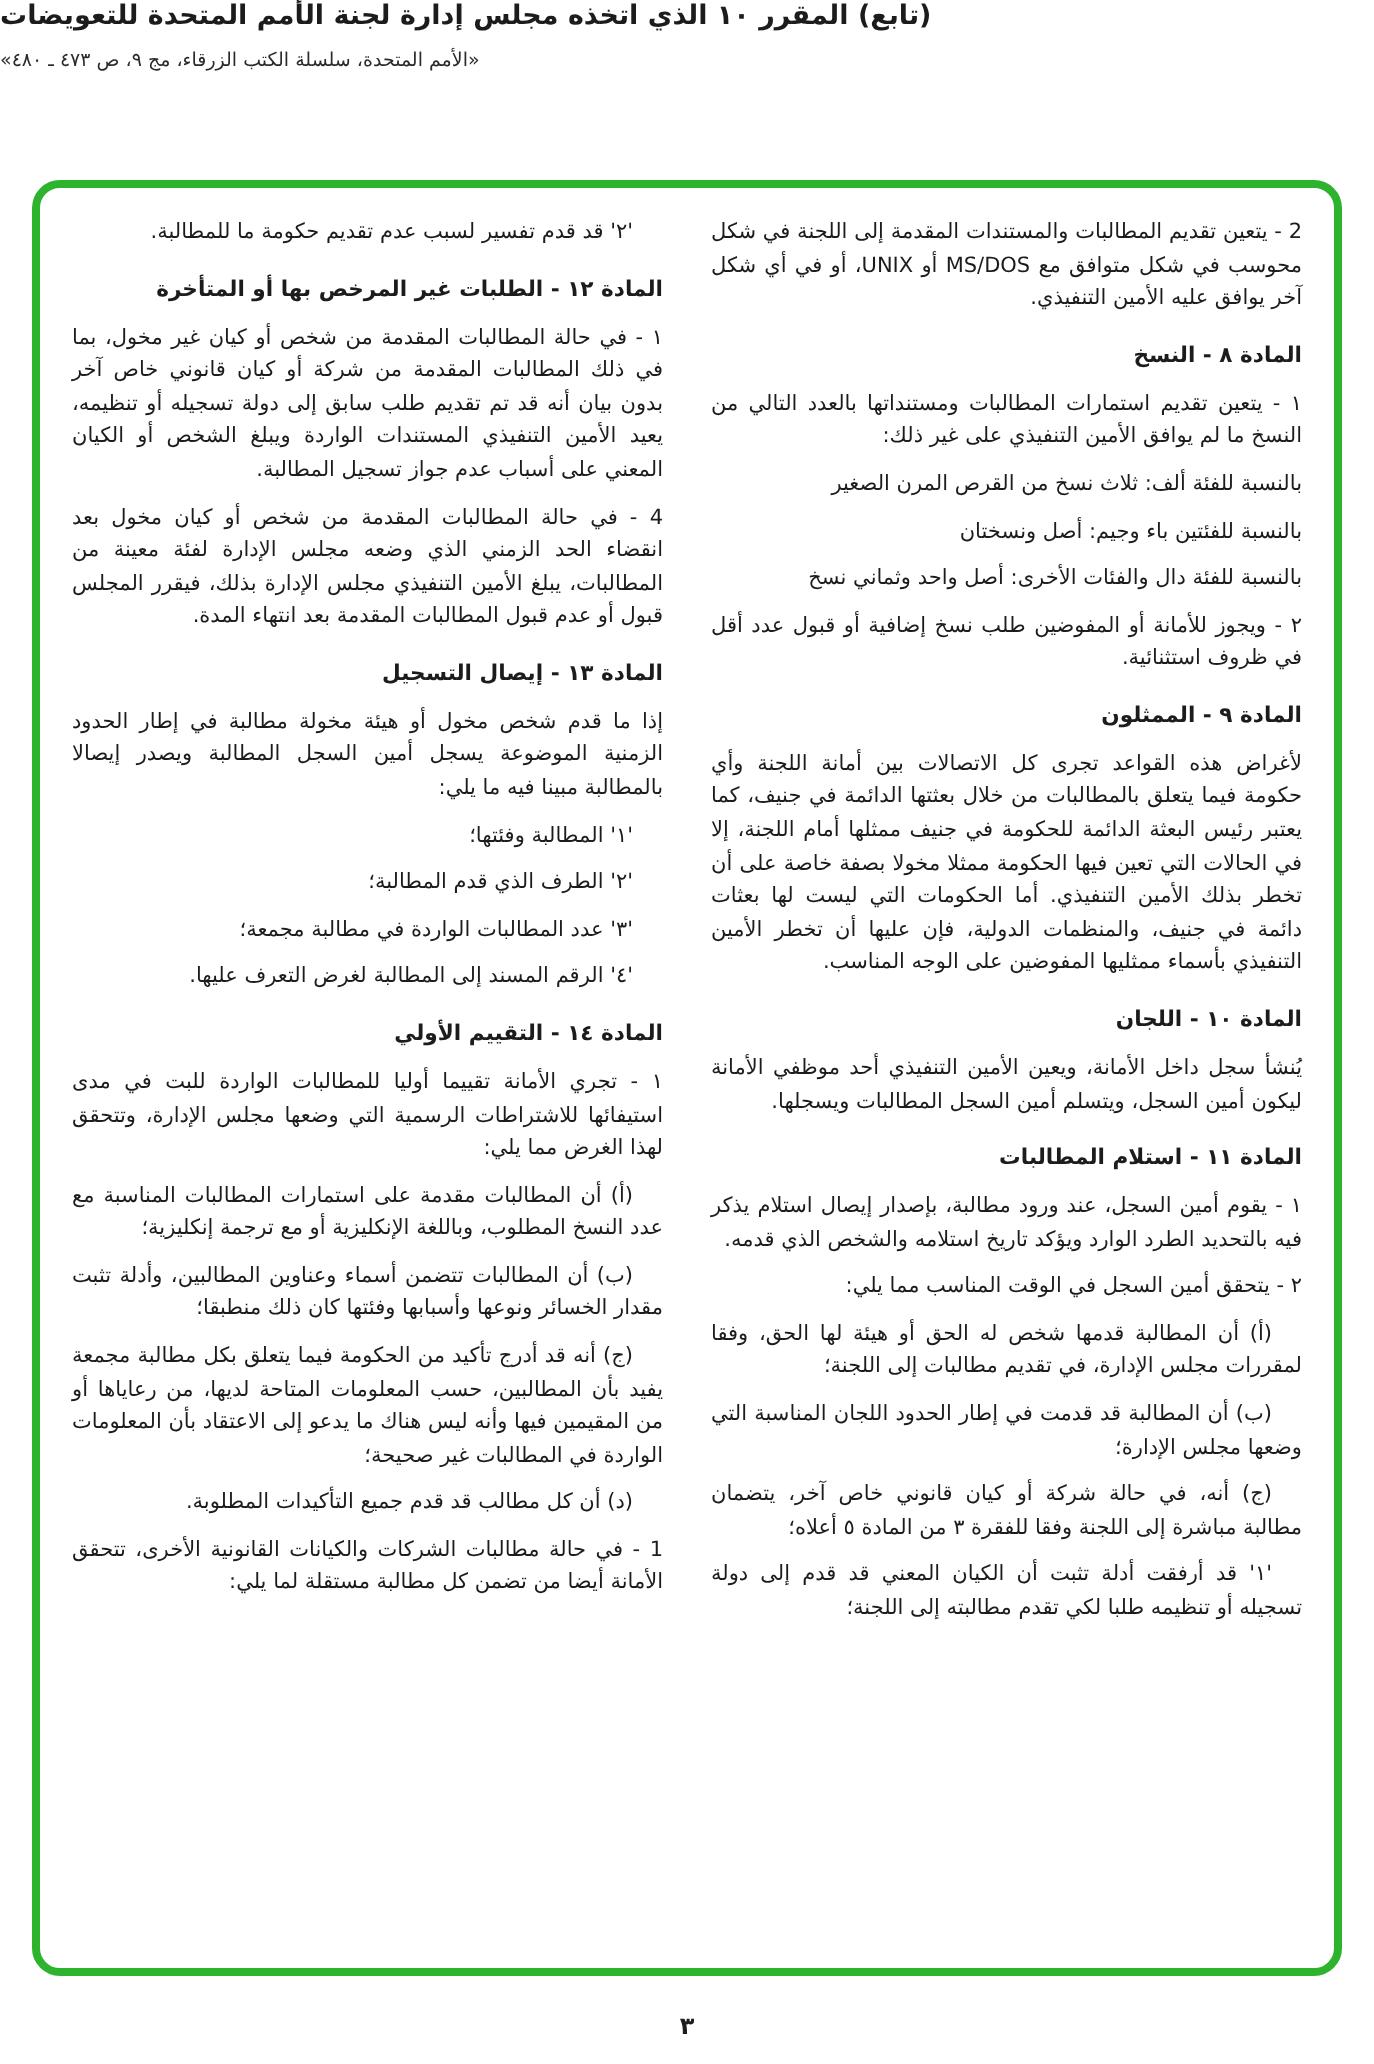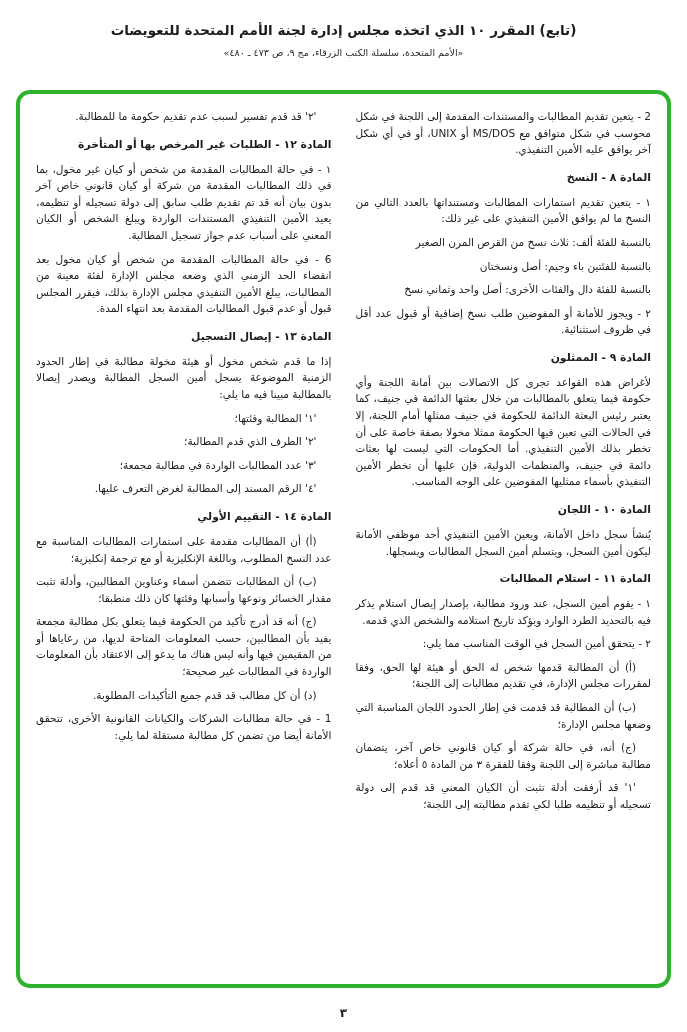--- a/index.html
+++ b/index.html
@@ -10,22 +10,21 @@
   }
   .page {
     position: relative;
     width: 687px;
     height: 1032px;
     background: #ffffff;
     color: #1c1c1c;
     overflow: hidden;
   }
   .header {
-    text-align: center;
-    padding-top: 22px;
+    text-align: left;
   }
   .doc-title {
     font-size: 13.5px;
     font-weight: bold;
     letter-spacing: 0.2px;
   }
   .doc-source {
     font-size: 9.5px;
     margin-top: 9px;
     color: #2a2a2a;
@@ -107,28 +106,29 @@
           <div class="paragraph">٢ - يتحقق أمين السجل في الوقت المناسب مما يلي:</div>
           <div class="item">(أ) أن المطالبة قدمها شخص له الحق أو هيئة لها الحق، وفقا لمقررات مجلس الإدارة، في تقديم مطالبات إلى اللجنة؛</div>
           <div class="item">(ب) أن المطالبة قد قدمت في إطار الحدود اللجان المناسبة التي وضعها مجلس الإدارة؛</div>
           <div class="item">(ج) أنه، في حالة شركة أو كيان قانوني خاص آخر، يتضمان مطالبة مباشرة إلى اللجنة وفقا للفقرة ٣ من المادة ٥ أعلاه؛</div>
           <div class="item">'١' قد أرفقت أدلة تثبت أن الكيان المعني قد قدم إلى دولة تسجيله أو تنظيمه طلبا لكي تقدم مطالبته إلى اللجنة؛</div>
         </div>
       <div class="col" id="col-left">
           <div class="item">'٢' قد قدم تفسير لسبب عدم تقديم حكومة ما للمطالبة.</div>
           <div class="heading">المادة ١٢ - الطلبات غير المرخص بها أو المتأخرة</div>
           <div class="paragraph">١ - في حالة المطالبات المقدمة من شخص أو كيان غير مخول، بما في ذلك المطالبات المقدمة من شركة أو كيان قانوني خاص آخر بدون بيان أنه قد تم تقديم طلب سابق إلى دولة تسجيله أو تنظيمه، يعيد الأمين التنفيذي المستندات الواردة ويبلغ الشخص أو الكيان المعني على أسباب عدم جواز تسجيل المطالبة.</div>
-          <div class="paragraph">6 - في حالة المطالبات المقدمة من شخص أو كيان مخول بعد انقضاء الحد الزمني الذي وضعه مجلس الإدارة لفئة معينة من المطالبات، يبلغ الأمين التنفيذي مجلس الإدارة بذلك، فيقرر المجلس قبول أو عدم قبول المطالبات المقدمة بعد انتهاء المدة.</div>
+          <div class="paragraph">4 - في حالة المطالبات المقدمة من شخص أو كيان مخول بعد انقضاء الحد الزمني الذي وضعه مجلس الإدارة لفئة معينة من المطالبات، يبلغ الأمين التنفيذي مجلس الإدارة بذلك، فيقرر المجلس قبول أو عدم قبول المطالبات المقدمة بعد انتهاء المدة.</div>
           <div class="heading">المادة ١٣ - إيصال التسجيل</div>
           <div class="paragraph">إذا ما قدم شخص مخول أو هيئة مخولة مطالبة في إطار الحدود الزمنية الموضوعة يسجل أمين السجل المطالبة ويصدر إيصالا بالمطالبة مبينا فيه ما يلي:</div>
           <div class="item">'١' المطالبة وفئتها؛</div>
           <div class="item">'٢' الطرف الذي قدم المطالبة؛</div>
           <div class="item">'٣' عدد المطالبات الواردة في مطالبة مجمعة؛</div>
           <div class="item">'٤' الرقم المسند إلى المطالبة لغرض التعرف عليها.</div>
           <div class="heading">المادة ١٤ - التقييم الأولي</div>
+          <div class="paragraph">١ - تجري الأمانة تقييما أوليا للمطالبات الواردة للبت في مدى استيفائها للاشتراطات الرسمية التي وضعها مجلس الإدارة، وتتحقق لهذا الغرض مما يلي:</div>
           <div class="item">(أ) أن المطالبات مقدمة على استمارات المطالبات المناسبة مع عدد النسخ المطلوب، وباللغة الإنكليزية أو مع ترجمة إنكليزية؛</div>
           <div class="item">(ب) أن المطالبات تتضمن أسماء وعناوين المطالبين، وأدلة تثبت مقدار الخسائر ونوعها وأسبابها وفئتها كان ذلك منطبقا؛</div>
           <div class="item">(ج) أنه قد أدرج تأكيد من الحكومة فيما يتعلق بكل مطالبة مجمعة يفيد بأن المطالبين، حسب المعلومات المتاحة لديها، من رعاياها أو من المقيمين فيها وأنه ليس هناك ما يدعو إلى الاعتقاد بأن المعلومات الواردة في المطالبات غير صحيحة؛</div>
           <div class="item">(د) أن كل مطالب قد قدم جميع التأكيدات المطلوبة.</div>
           <div class="paragraph">1 - في حالة مطالبات الشركات والكيانات القانونية الأخرى، تتحقق الأمانة أيضا من تضمن كل مطالبة مستقلة لما يلي:</div>
         </div>
     </div>
   </div>
 
   <div class="page-number">٣</div>

